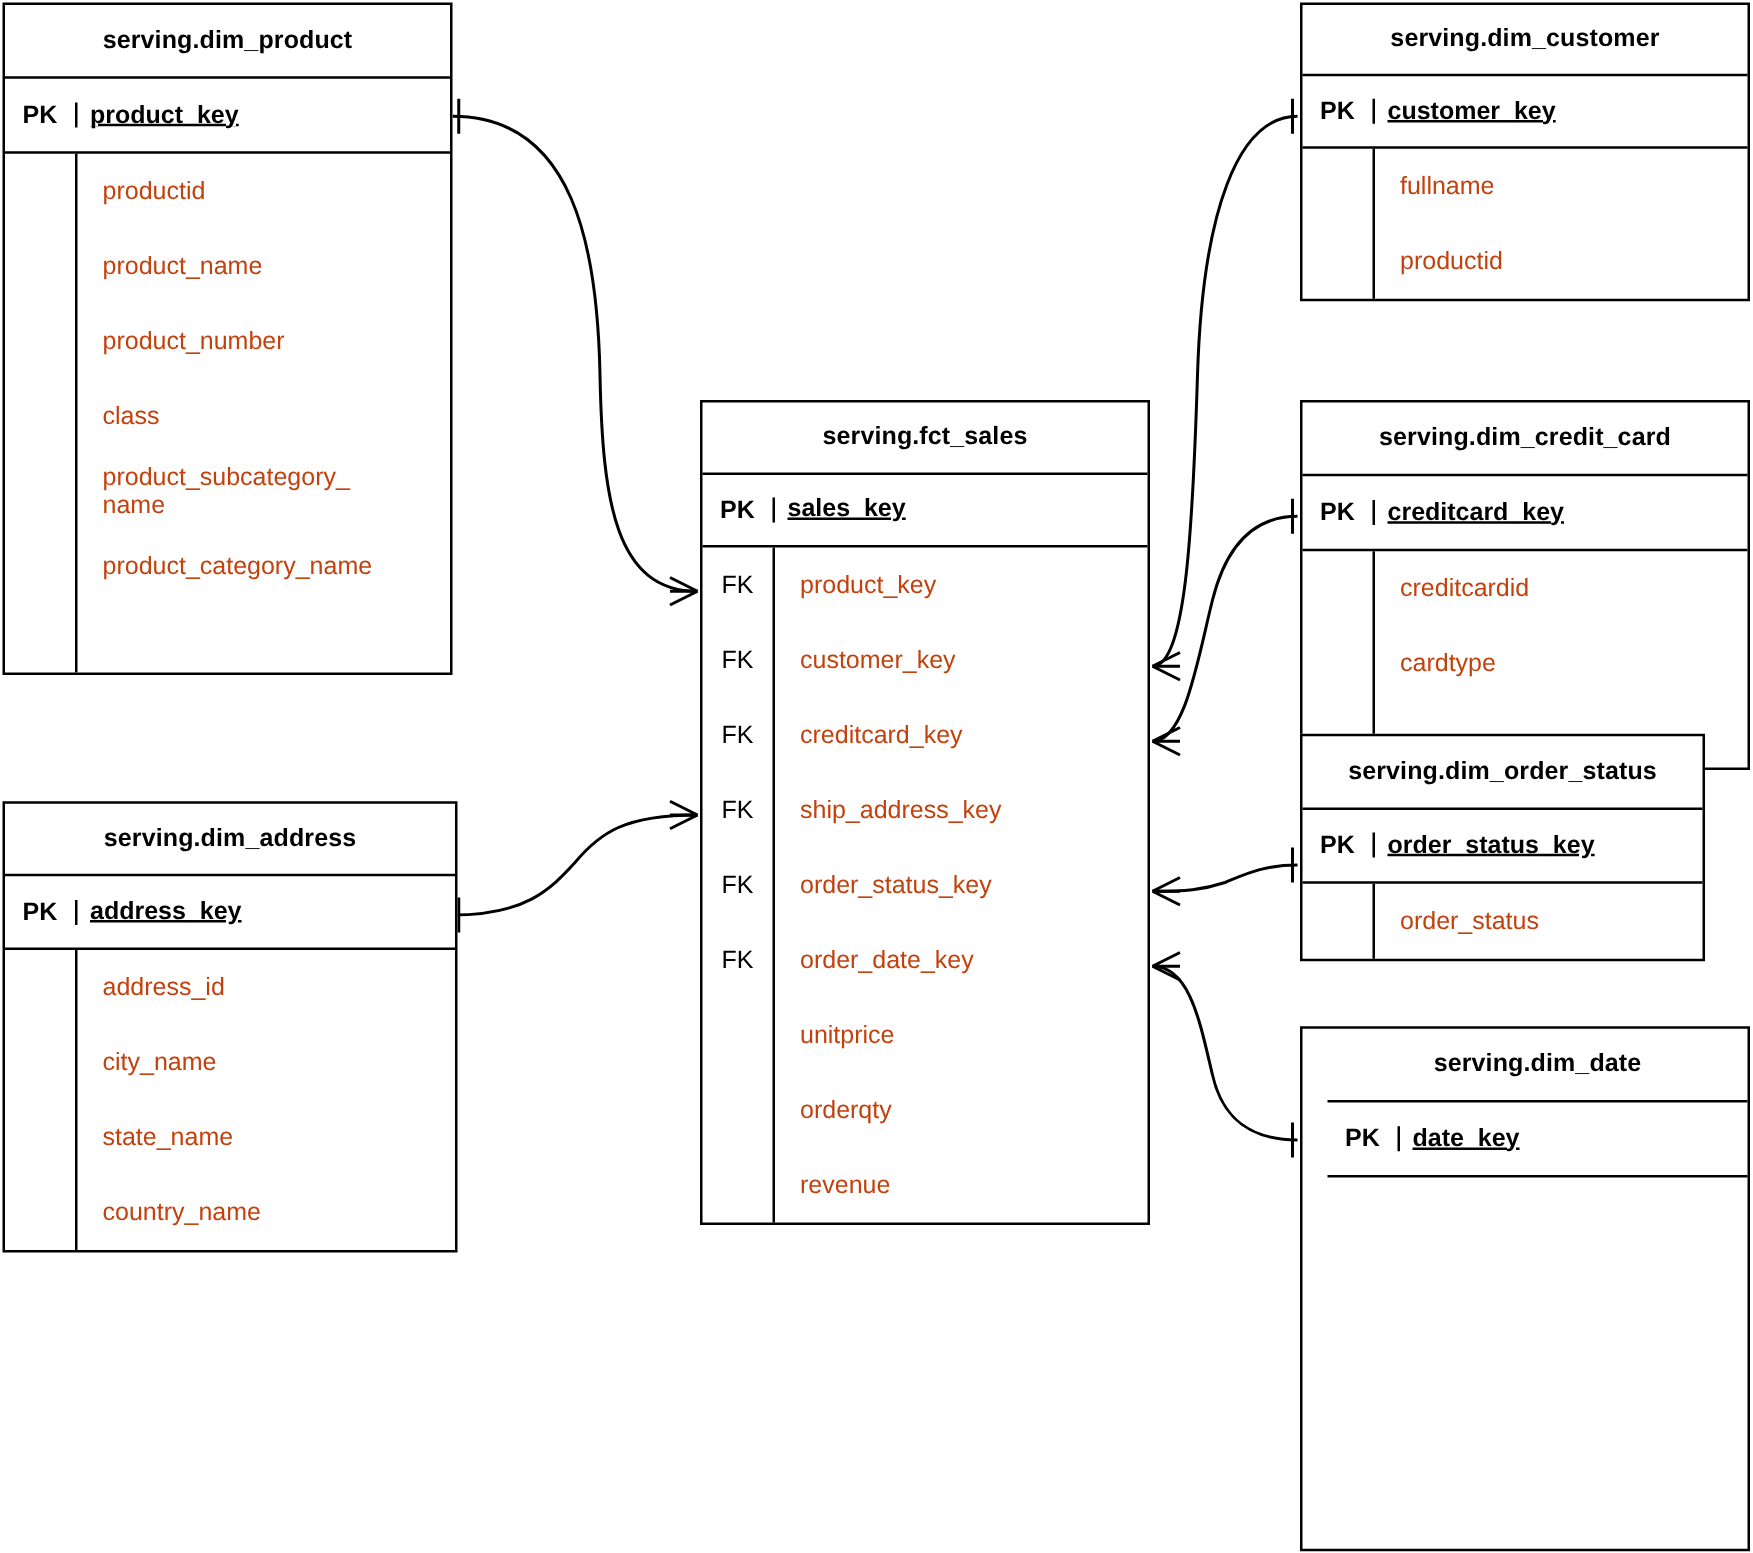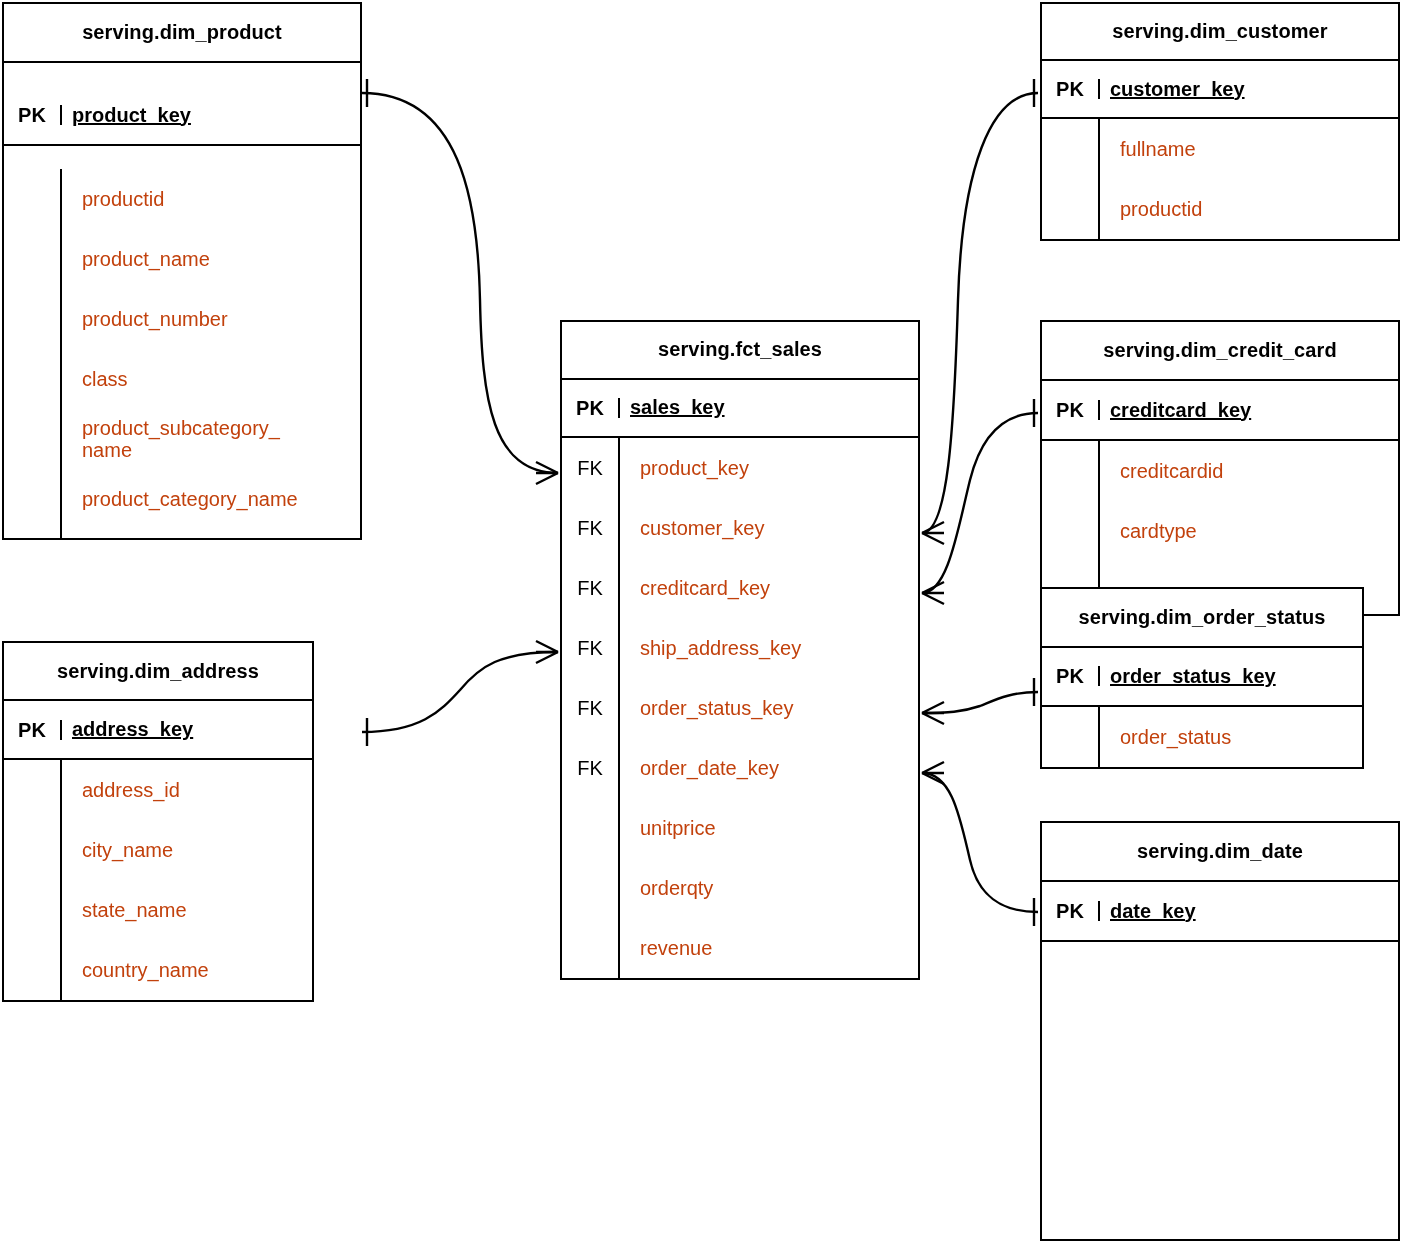--- a/index.html
+++ b/index.html
@@ -162,21 +162,21 @@
 
       <g>
         <path d="M1038,912 C 1000,912 978,895 970,860 C 960,818 952,773 922,773"></path>
         <line x1="1034" y1="898" x2="1034" y2="926"></line>
         <path d="M922,773 L944,762 M922,773 L944,773 M922,773 L944,784"></path>
       </g>
 
     </g>
   </svg>
 
-  <div class="entity" style="left:2px; top:2px; width:360px; height:538px;gap:23px;">
+  <div class="entity" style="left:2px; top:2px; width:360px; height:538px;">
     <div class="entity-title">serving.dim_product</div>
     <div class="pk-row">
       <div class="keycol keycol-pk">
         <span class="keytag">PK</span>
       </div>
       <div class="pk-name">product_key</div>
     </div>
     <div class="body-rows">
       <div class="keycol"></div>
       <div class="fieldcol">
@@ -184,21 +184,21 @@
         <div class="field">product_name</div>
         <div class="field">product_number</div>
         <div class="field">class</div>
         <div class="field wrapped">product_subcategory_
 name</div>
         <div class="field">product_category_name</div>
       </div>
     </div>
   </div>
 
-  <div class="entity" style="left:2px; top:641px; width:312px; height:361px;">
+  <div class="entity" style="left:2px; top:641px; width:364px; height:361px;">
     <div class="entity-title">serving.dim_address</div>
     <div class="pk-row">
       <div class="keycol keycol-pk">
         <span class="keytag">PK</span>
       </div>
       <div class="pk-name">address_key</div>
     </div>
     <div class="body-rows">
       <div class="keycol"></div>
       <div class="fieldcol">
@@ -287,21 +287,21 @@
       <div class="pk-name">order_status_key</div>
     </div>
     <div class="body-rows">
       <div class="keycol"></div>
       <div class="fieldcol">
         <div class="field">order_status</div>
       </div>
     </div>
   </div>
 
-  <div class="entity" style="left:1040px; top:821px; width:360px; height:420px;">
+  <div class="entity" style="left:1040px; top:821px; width:360px; height:420px;padding-left:20px;">
     <div class="entity-title">serving.dim_date</div>
     <div class="pk-row">
       <div class="keycol keycol-pk">
         <span class="keytag">PK</span>
       </div>
       <div class="pk-name">date_key</div>
     </div>
   </div>
 
 </div>

